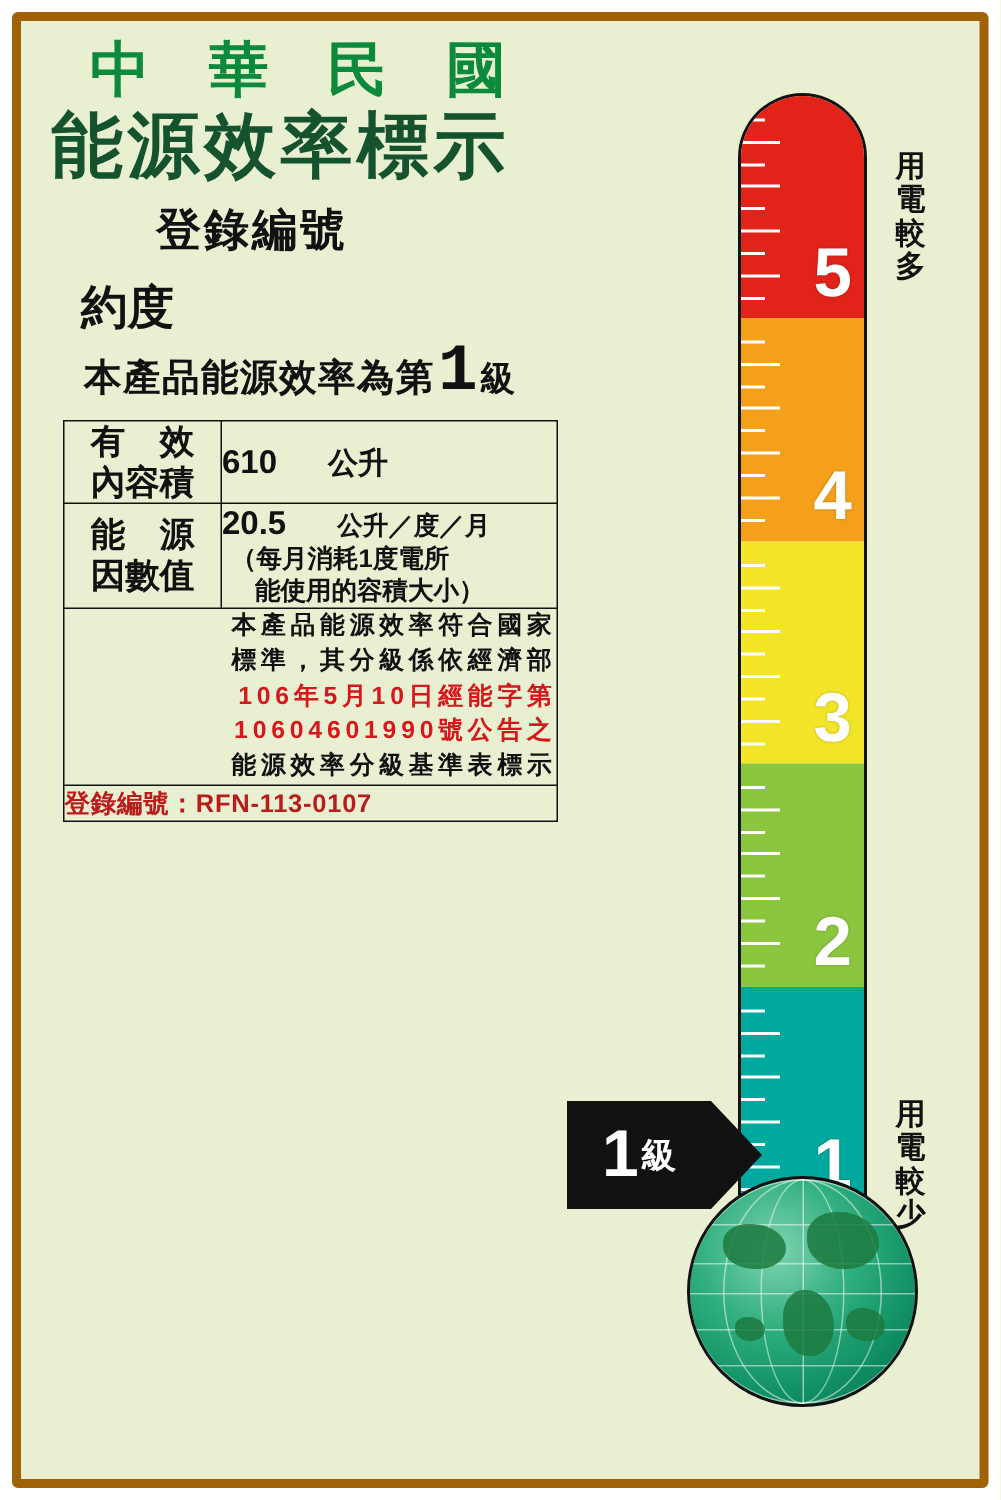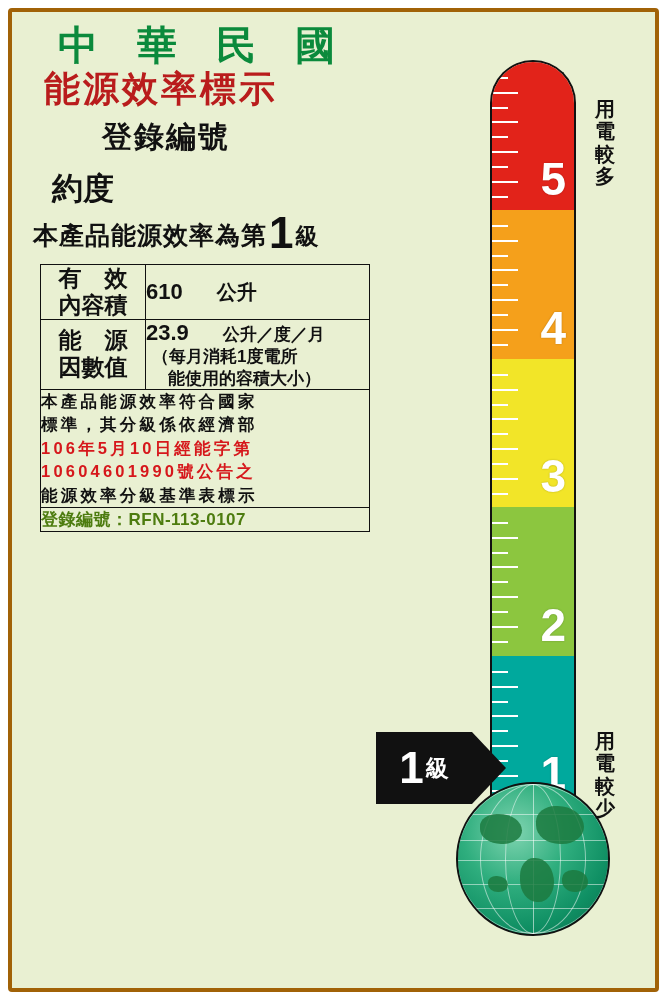--- a/index.html
+++ b/index.html
@@ -5,43 +5,42 @@
   html,body{margin:0;padding:0;}
   body{
     width:667px;height:1000px;
     font-family:"Liberation Sans","DejaVu Sans",sans-serif;
     background:#ffffff;
     overflow:hidden;
   }
   .label{
     position:absolute;left:8px;top:8px;width:651px;height:984px;
     background:#e9f0d2;
-    border:4px solid #a16207;
+    border:6px solid #a16207;
     border-radius:4px;
     box-sizing:border-box;
   }
   
   .left{
     position:absolute;left:20px;top:10px;width:360px;
   }
   .title1{
     color:#0b8a3c;
     font-size:40px;
     font-weight:bold;
     letter-spacing:14px;
     margin-left:26px;
     line-height:1.15;
     white-space:nowrap;
   }
   .title2{
-    color:#b91c1c;
-    font-size:36px;
+    color:#14532d;
+    font-size:48px;
     font-weight:bold;
     letter-spacing:3px;
-    margin-left:12px;
     line-height:1.15;
     white-space:nowrap;
   }
   .subtitle{
     color:#111;
     font-size:30px;
     font-weight:bold;
     letter-spacing:2px;
     margin-left:70px;
     margin-top:8px;
@@ -53,23 +52,24 @@
     align-items:flex-end;
     margin-left:20px;
   }
   .consume .approx{font-size:31px;font-weight:bold;color:#111;}
   .consume .num{
     font-size:58px;font-weight:bold;color:#111;
     margin:0 26px 0 24px;letter-spacing:2px;line-height:.95;
   }
   .consume .unit{font-size:31px;font-weight:bold;color:#111;}
   .grade-line{
-    margin-top:4px;margin-left:1px;
+    margin-top:4px;margin-left:22px;
     display:flex;align-items:flex-end;
     white-space:nowrap;
+    font-family:Liberation Mono, monospace;
   }
   .grade-line .t{font-size:25px;font-weight:bold;color:#111;letter-spacing:1px;}
   .grade-line .g{font-size:44px;font-weight:bold;color:#111;line-height:.85;margin:0 2px;}
   .grade-line .t2{font-size:23px;font-weight:bold;color:#111;}
 
   
   table.spec{
     margin-top:12px;
     margin-left:8px;
     width:330px;
@@ -97,33 +97,34 @@
     line-height:1.2;
   }
   .cellval .big{font-size:22px;text-align:right;}
   .cellval .spc{display:inline-block;width:34px;}
   .note{
     font-size:17px;font-weight:bold;color:#111;padding-left:6px;
     line-height:1.25;
   }
   .statement td{
     padding:9px 10px 9px 10px;
+    text-align:right;
   }
   .statement p{
     margin:0;
     font-size:16.5px;
     font-weight:bold;
     color:#111;
     letter-spacing:3.2px;
     line-height:1.42;
     white-space:nowrap;
   }
   .statement p.red{color:#d6171b;}
   .regcell{
-    font-size:17px;font-weight:bold;color:#4d7c0f;padding:10px 8px;letter-spacing:.5px;
+    font-size:17px;font-weight:bold;color:#b91c1c;padding:10px 8px;letter-spacing:.5px;
   }
 
   
   .footer{
     position:absolute;left:96px;top:900px;
     display:flex;align-items:center;
   }
   .seal{
     width:46px;height:46px;border-radius:50%;
     border:2px solid #1f7a3a;
@@ -260,21 +261,21 @@
           <span class="big">610</span><span class="spc"></span><span>公升</span>
         </td>
       </tr>
       <tr>
         <td class="cellkey">
           <div>能　源</div>
           <div>因數值</div>
         </td>
         <td class="cellval">
           <div>
-            <span class="big">23.9</span><span class="spc"></span><span style="font-size:17px">公升／度／月</span>
+            <span class="big">20.5</span><span class="spc"></span><span style="font-size:17px">公升／度／月</span>
           </div>
           <div class="note">（每月消耗1度電所</div>
           <div class="note" style="padding-left:22px">能使用的容積大小）</div>
         </td>
       </tr>
       <tr class="statement">
         <td colspan="2">
           <p>本產品能源效率符合國家</p>
           <p>標準，其分級係依經濟部</p>
           <p class="red">106年5月10日經能字第</p>

